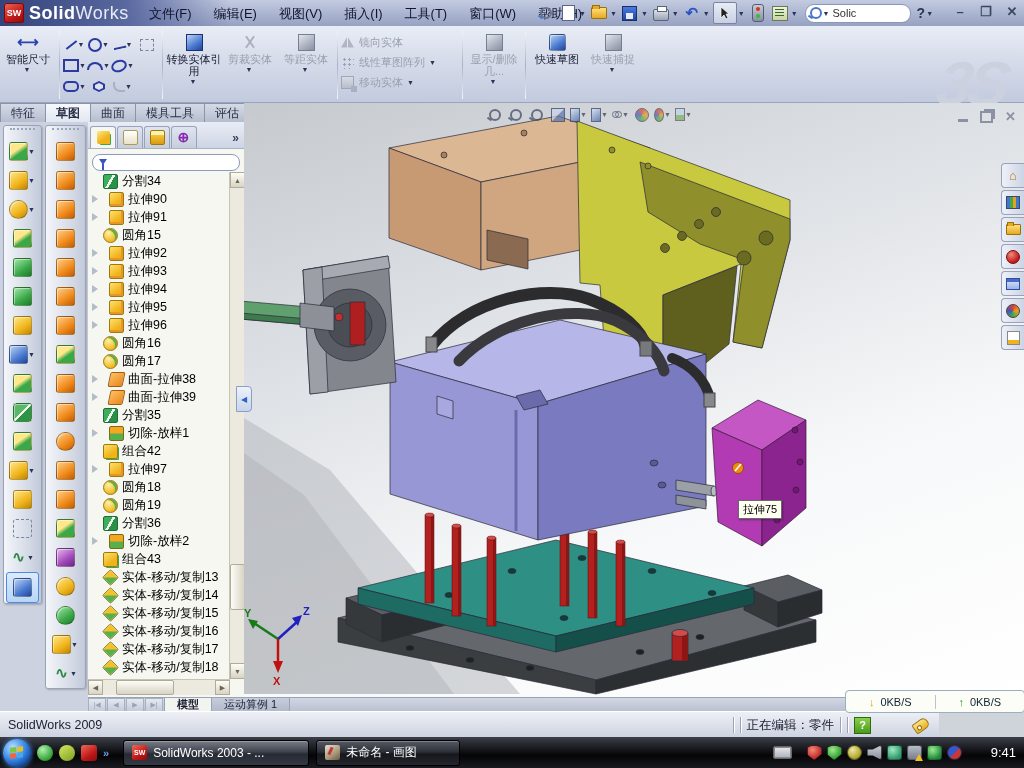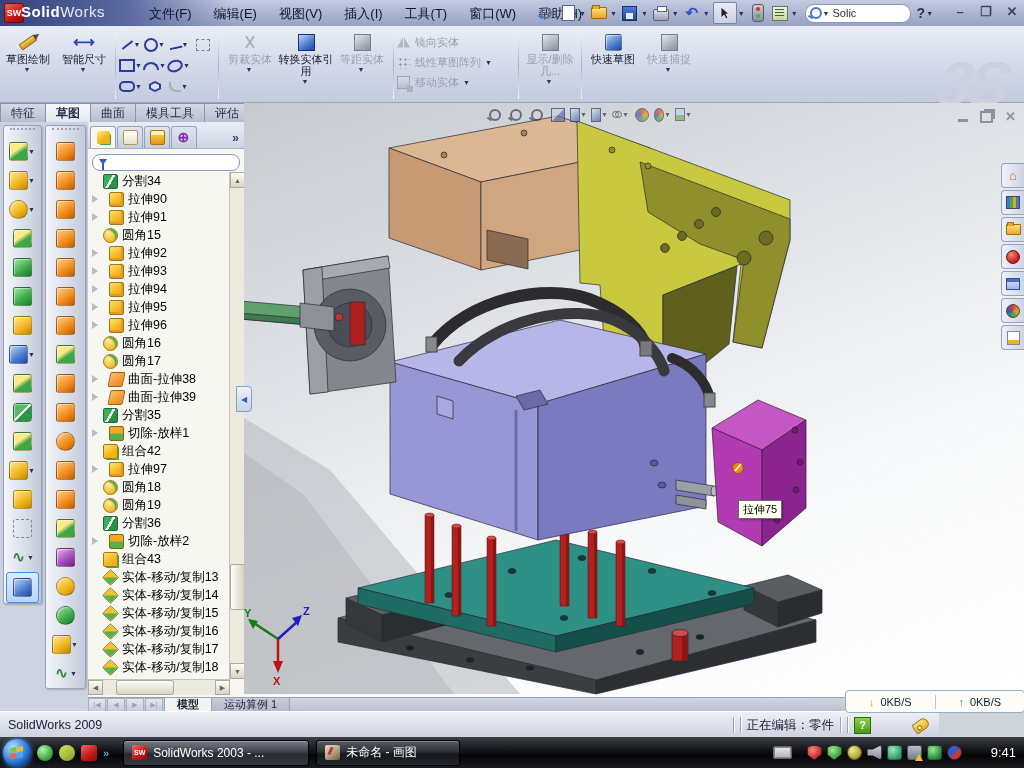--- a/index.html
+++ b/index.html
@@ -6,21 +6,21 @@
   #screen{position:relative;width:1024px;height:768px;overflow:hidden;
     font-family:"Liberation Sans",sans-serif;-webkit-font-smoothing:antialiased;background:#cfd3da;}
   
   #titlebar{position:absolute;left:0;top:0;width:1024px;height:26px;
     background:linear-gradient(180deg,#c3cbe0 0%,#aab4d0 55%,#97a2c2 100%);display:flex;align-items:center;}
   #brandstrip{position:absolute;left:0;top:0;width:230px;height:26px;
     background:linear-gradient(90deg,#35437c 0%,#5a68a0 55%,rgba(154,164,198,0) 100%);}
   #logo{position:absolute;left:4px;top:3px;width:20px;height:20px;border-radius:3px;
     background:linear-gradient(145deg,#f06a5a,#c01818 60%,#8a0c0c);color:#fff;font-size:9px;font-weight:bold;
     display:flex;align-items:center;justify-content:center;box-shadow:inset 0 0 0 1px #7a0a0a;}
-  #brandtext{position:absolute;left:21px;top:3px;font-size:15px;color:#fff;letter-spacing:.5px;}
+  #brandtext{position:absolute;left:29px;top:3px;font-size:18px;color:#fff;letter-spacing:.5px;}
   #brandtext b{font-weight:bold}#brandtext span{font-weight:normal;color:#e8eaf4}
   #menubar{position:absolute;left:140px;top:0;height:28px;display:flex;align-items:center;gap:4px;}
   .menu-item{padding:2px 9px;font-size:13px;color:#10142e;cursor:default;}
   #qtools{position:absolute;left:536px;top:2px;height:22px;display:flex;align-items:center;gap:2px;}
   .qi{width:20px;height:20px;display:flex;align-items:center;justify-content:center;position:relative;}
   .dd{font-size:7px;color:#2a3458;margin:0 1px 0 -1px;}
   .i-page{width:11px;height:14px;background:#fff;border:1px solid #5a668c;}
   .i-folder{width:14px;height:10px;background:linear-gradient(#ffe080,#e8a820);border:1px solid #9a7208;border-radius:1px;position:relative;}
   .i-folder::before{content:"";position:absolute;left:0;top:-3px;width:6px;height:3px;background:#e8a820;border:1px solid #9a7208;border-bottom:none;}
   .i-floppy{width:13px;height:13px;background:linear-gradient(#4a7ae0,#23459c);border:1px solid #16306e;position:relative;}
@@ -288,92 +288,85 @@
     <div id="winbtns">
       <span class="wb">–</span>
       <span class="wb">❐</span>
       <span class="wb">✕</span>
     </div>
   </div>
 
   <div id="ribbon">
     <div class="bigbtn">
       <span class="bicon">
-          <span class="i-pencil"></span>
-        </span>
-      <span class="lbl">草图绘制</span>
-        <span class="dd">▼</span>
-    </div>
+          <span class="i-dim">⟷</span>
+        </span>
+      <span class="lbl">智能尺寸</span>
+        <span class="dd">▼</span>
+    </div>
+    <div class="rsep"></div>
+    <div id="skgrid">
+        <span class="skc">
+          <span class="sg sk-line"></span>
+          <span class="dd">▼</span>
+        </span>
+        <span class="skc">
+          <span class="sg sk-circle"></span>
+          <span class="dd">▼</span>
+        </span>
+        <span class="skc">
+          <span class="sg sk-spline"></span>
+          <span class="dd">▼</span>
+        </span>
+        <span class="skc">
+          <span class="sg sk-dashedbox"></span>
+        </span>
+        <span class="skc">
+          <span class="sg sk-rect"></span>
+          <span class="dd">▼</span>
+        </span>
+        <span class="skc">
+          <span class="sg sk-arc"></span>
+          <span class="dd">▼</span>
+        </span>
+        <span class="skc">
+          <span class="sg sk-ellipse"></span>
+          <span class="dd">▼</span>
+        </span>
+        <span class="skc">
+          <span class="sg sk-text"></span>
+        </span>
+        <span class="skc">
+          <span class="sg sk-slot"></span>
+          <span class="dd">▼</span>
+        </span>
+        <span class="skc">
+          <span class="sg sk-polygon"></span>
+        </span>
+        <span class="skc">
+          <span class="sg sk-fillet"></span>
+          <span class="dd">▼</span>
+        </span>
+        <span class="skc">
+          <span class="sg sk-point"></span>
+        </span>
+      </div>
+    <div class="rsep"></div>
     <div class="bigbtn">
       <span class="bicon">
-          <span class="i-dim">⟷</span>
-        </span>
-      <span class="lbl">智能尺寸</span>
-        <span class="dd">▼</span>
-    </div>
-    <div class="rsep"></div>
-    <div id="skgrid">
-        <span class="skc">
-          <span class="sg sk-line"></span>
-          <span class="dd">▼</span>
-        </span>
-        <span class="skc">
-          <span class="sg sk-circle"></span>
-          <span class="dd">▼</span>
-        </span>
-        <span class="skc">
-          <span class="sg sk-spline"></span>
-          <span class="dd">▼</span>
-        </span>
-        <span class="skc">
-          <span class="sg sk-dashedbox"></span>
-        </span>
-        <span class="skc">
-          <span class="sg sk-rect"></span>
-          <span class="dd">▼</span>
-        </span>
-        <span class="skc">
-          <span class="sg sk-arc"></span>
-          <span class="dd">▼</span>
-        </span>
-        <span class="skc">
-          <span class="sg sk-ellipse"></span>
-          <span class="dd">▼</span>
-        </span>
-        <span class="skc">
-          <span class="sg sk-text"></span>
-        </span>
-        <span class="skc">
-          <span class="sg sk-slot"></span>
-          <span class="dd">▼</span>
-        </span>
-        <span class="skc">
-          <span class="sg sk-polygon"></span>
-        </span>
-        <span class="skc">
-          <span class="sg sk-fillet"></span>
-          <span class="dd">▼</span>
-        </span>
-        <span class="skc">
-          <span class="sg sk-point"></span>
-        </span>
-      </div>
-    <div class="rsep"></div>
+          <span class="i-bluecube"></span>
+        </span>
+      <span class="lbl">转换实体引用</span>
+        <span class="dd">▼</span>
+    </div>
     <div class="bigbtn dis">
       <span class="bicon">
           <span class="i-scissors"></span>
         </span>
       <span class="lbl">剪裁实体</span>
-        <span class="dd">▼</span>
-    </div>
-    <div class="bigbtn">
-      <span class="bicon">
-          <span class="i-bluecube"></span>
-        </span>
-      <span class="lbl">转换实体引用</span>
         <span class="dd">▼</span>
     </div>
     <div class="bigbtn dis">
       <span class="bicon">
           <span class="i-graycube"></span>
         </span>
       <span class="lbl">等距实体</span>
         <span class="dd">▼</span>
     </div>
     <div class="rsep"></div>

